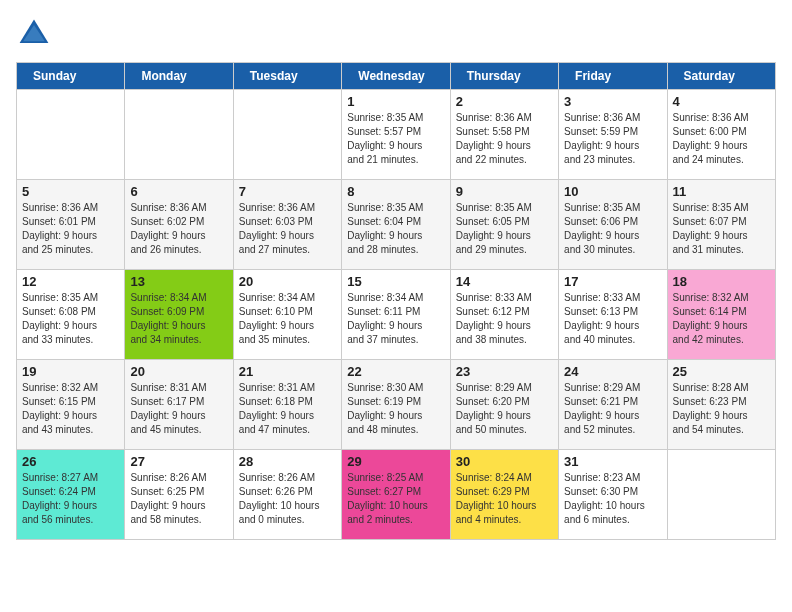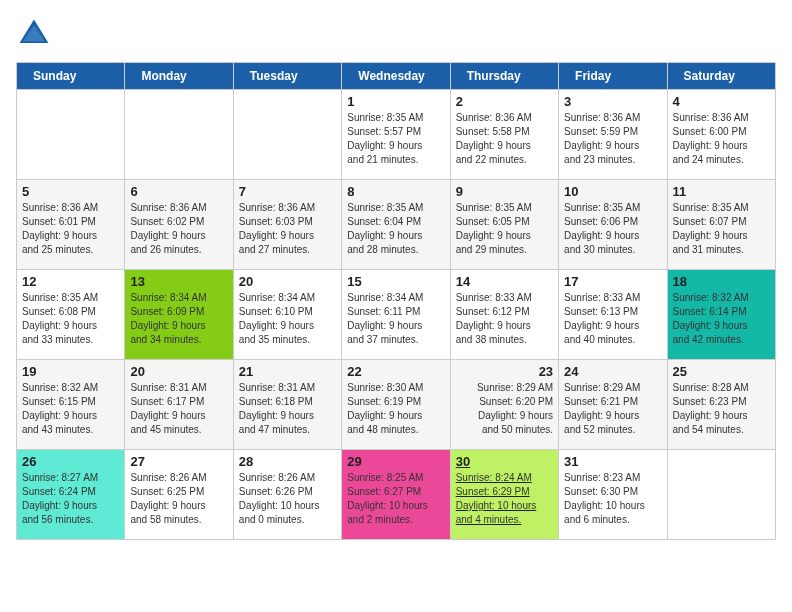--- a/index.html
+++ b/index.html
@@ -245,21 +245,21 @@
 Daylight: 9 hours
 and 38 minutes.</div>
         </td>
         <td style="background: rgb(255, 255, 255);">
           <div class="day-number">17</div>
           <div class="day-info" style="white-space: pre-line;">Sunrise: 8:33 AM
 Sunset: 6:13 PM
 Daylight: 9 hours
 and 40 minutes.</div>
         </td>
-        <td style="background: #14b8a6;">
+        <td style="background: #f9a8d4;">
           <div class="day-number">18</div>
           <div class="day-info" style="white-space: pre-line;">Sunrise: 8:32 AM
 Sunset: 6:14 PM
 Daylight: 9 hours
 and 42 minutes.</div>
         </td>
       </tr>
       <tr>
         <td style="background: rgb(245, 245, 245); margin-left: 32px;">
           <div class="day-number">19</div>
@@ -282,21 +282,21 @@
 Daylight: 9 hours
 and 47 minutes.</div>
         </td>
         <td style="background: rgb(245, 245, 245);">
           <div class="day-number">22</div>
           <div class="day-info" style="white-space: pre-line;">Sunrise: 8:30 AM
 Sunset: 6:19 PM
 Daylight: 9 hours
 and 48 minutes.</div>
         </td>
-        <td style="background: rgb(245, 245, 245); text-align: right;">
+        <td style="background: rgb(245, 245, 245);">
           <div class="day-number">23</div>
           <div class="day-info" style="white-space: pre-line;">Sunrise: 8:29 AM
 Sunset: 6:20 PM
 Daylight: 9 hours
 and 50 minutes.</div>
         </td>
         <td style="background: rgb(245, 245, 245);">
           <div class="day-number">24</div>
           <div class="day-info" style="white-space: pre-line;">Sunrise: 8:29 AM
 Sunset: 6:21 PM
@@ -333,21 +333,21 @@
 Daylight: 10 hours
 and 0 minutes.</div>
         </td>
         <td style="background: #ec4899; margin-left: 20px;">
           <div class="day-number">29</div>
           <div class="day-info" style="white-space: pre-line;">Sunrise: 8:25 AM
 Sunset: 6:27 PM
 Daylight: 10 hours
 and 2 minutes.</div>
         </td>
-        <td style="background: #bef264; text-decoration: underline;">
+        <td style="background: #fde047;">
           <div class="day-number">30</div>
           <div class="day-info" style="white-space: pre-line;">Sunrise: 8:24 AM
 Sunset: 6:29 PM
 Daylight: 10 hours
 and 4 minutes.</div>
         </td>
         <td style="background: rgb(255, 255, 255);">
           <div class="day-number">31</div>
           <div class="day-info" style="white-space: pre-line;">Sunrise: 8:23 AM
 Sunset: 6:30 PM

